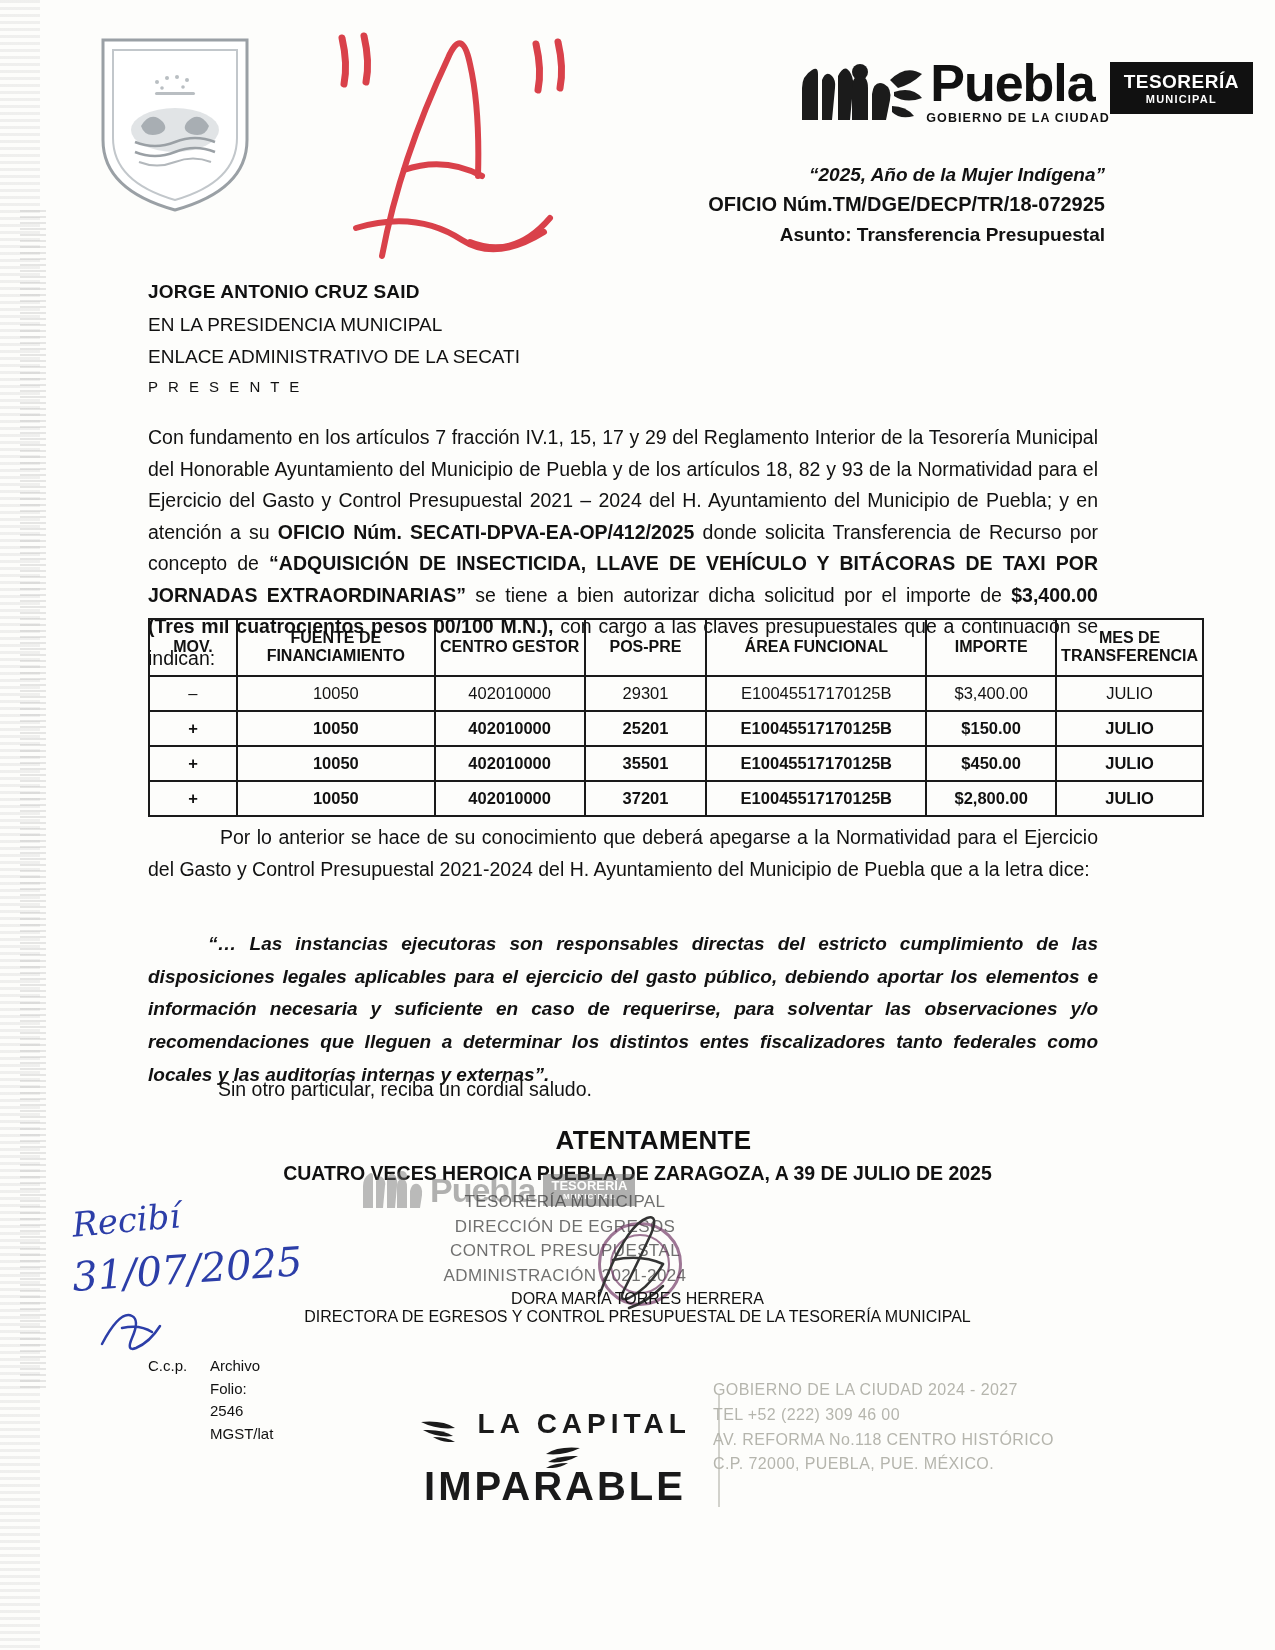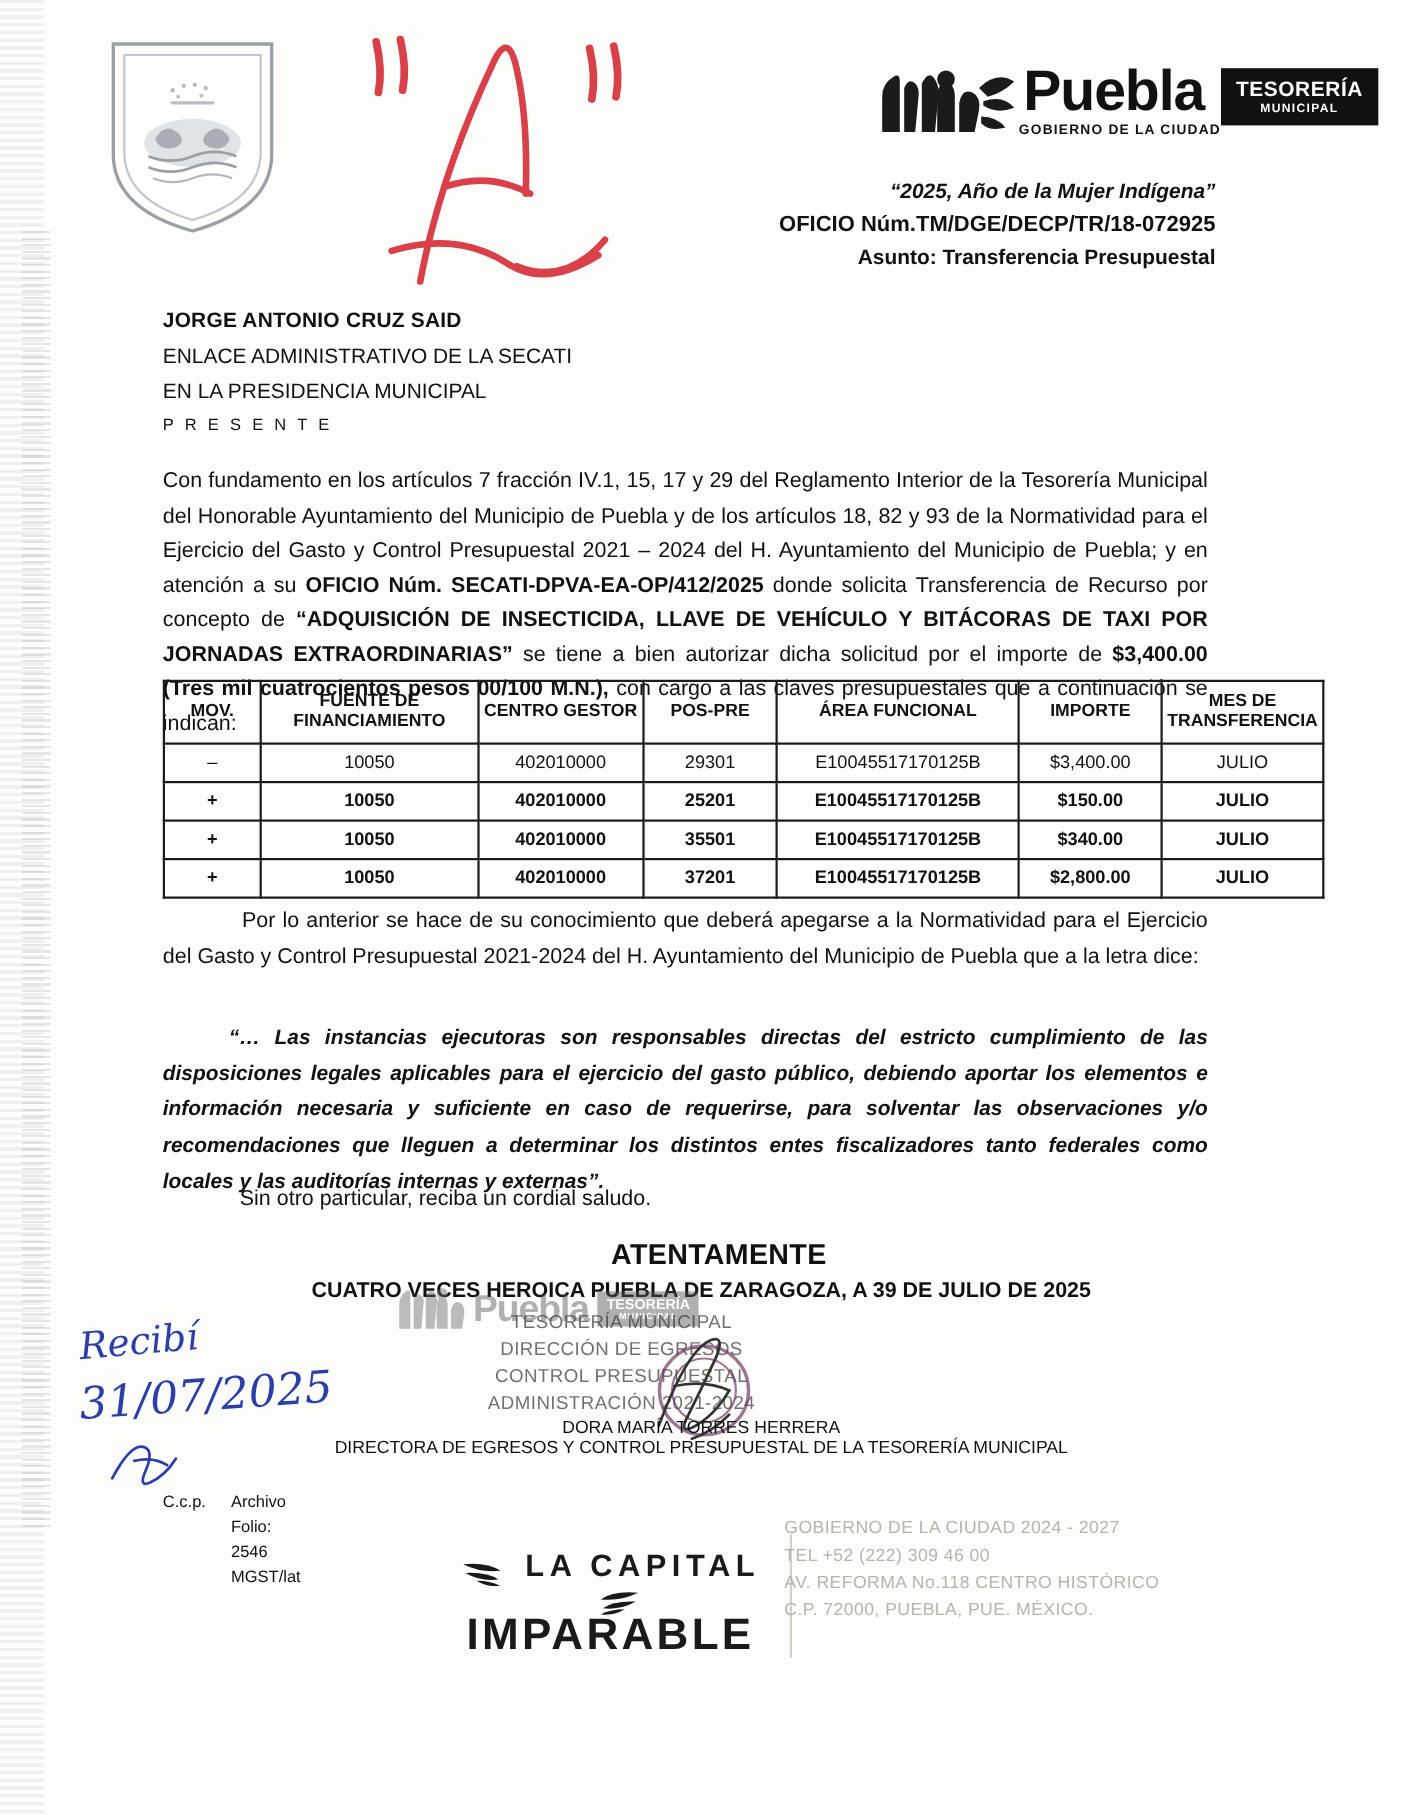--- a/index.html
+++ b/index.html
@@ -386,22 +386,22 @@
 
     <div class="head-right">
       <div class="motto">“2025, Año de la Mujer Indígena”</div>
       <div class="oficio">OFICIO Núm.TM/DGE/DECP/TR/18-072925</div>
       <div class="asunto">Asunto: Transferencia Presupuestal</div>
     </div>
   </div>
 
   <div class="addressee">
     <div class="name">JORGE ANTONIO CRUZ SAID</div>
+    <div class="line">EN LA PRESIDENCIA MUNICIPAL</div>
     <div class="line">ENLACE ADMINISTRATIVO DE LA SECATI</div>
-    <div class="line">EN LA PRESIDENCIA MUNICIPAL</div>
     <div class="presente">P R E S E N T E</div>
   </div>
 
   <div class="body-text">
     <span>Con fundamento en los artículos 7 fracción IV.1, 15, 17 y 29 del Reglamento Interior de la Tesorería Municipal del Honorable Ayuntamiento del Municipio de Puebla y de los artículos 18, 82 y 93 de la Normatividad para el Ejercicio del Gasto y Control Presupuestal 2021 – 2024 del H. Ayuntamiento del Municipio de Puebla; y en atención a su </span><b>OFICIO Núm. SECATI-DPVA-EA-OP/412/2025</b><span> donde solicita Transferencia de Recurso por concepto de </span><b>“ADQUISICIÓN DE INSECTICIDA, LLAVE DE VEHÍCULO Y BITÁCORAS DE TAXI POR JORNADAS EXTRAORDINARIAS”</b><span> se tiene a bien autorizar dicha solicitud por el importe de </span><b>$3,400.00 (Tres mil cuatrocientos pesos 00/100 M.N.),</b><span> con cargo a las claves presupuestales que a continuación se indican:</span>
   </div>
 
   <div class="tbl-wrap">
     <table class="budget">
       <thead>
@@ -433,21 +433,21 @@
           <td class="bold">E10045517170125B</td>
           <td class="bold">$150.00</td>
           <td class="bold">JULIO</td>
         </tr>
         <tr>
           <td class="bold">+</td>
           <td class="bold">10050</td>
           <td class="bold">402010000</td>
           <td class="bold">35501</td>
           <td class="bold">E10045517170125B</td>
-          <td class="bold">$340.00</td>
+          <td class="bold">$450.00</td>
           <td class="bold">JULIO</td>
         </tr>
         <tr>
           <td class="bold">+</td>
           <td class="bold">10050</td>
           <td class="bold">402010000</td>
           <td class="bold">37201</td>
           <td class="bold">E10045517170125B</td>
           <td class="bold">$2,800.00</td>
           <td class="bold">JULIO</td>

